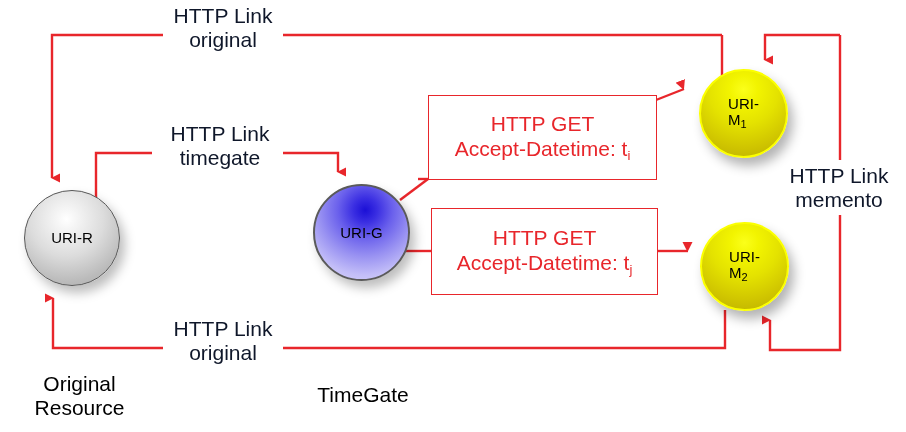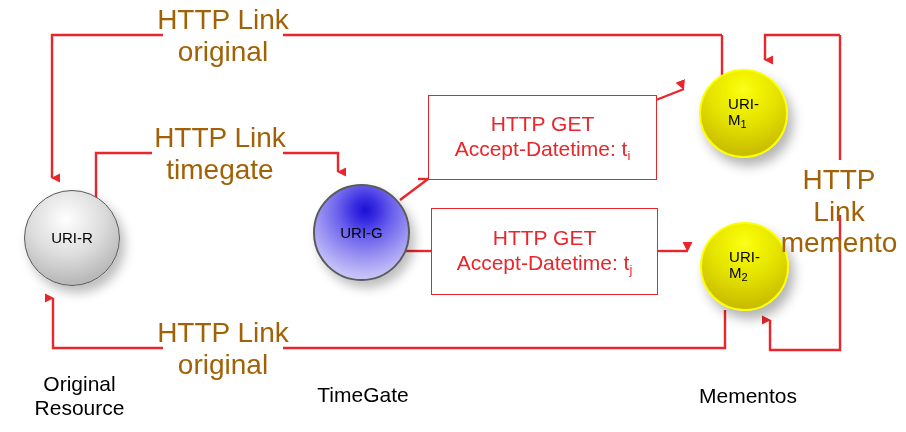--- a/index.html
+++ b/index.html
@@ -80,22 +80,22 @@
     vertical-align: -3px;
   }
   .lbl {
     position: absolute;
     font-family: "Liberation Sans", sans-serif;
     text-align: center;
     white-space: pre-line;
     line-height: 1.13;
   }
   .lbl-red {
-    color: #a16207;
-    font-size: 28px;
+    color: #0f172a;
+    font-size: 21px;
   }
   .lbl-black {
     color: #000000;
     font-size: 21px;
   }
   .boxlabel {
     position: absolute;
     border: 1.8px solid #e8262b;
     background: #ffffff;
     color: #e8262b;
@@ -188,15 +188,14 @@
 
   <div class="boxlabel" style="left:431px; top:208px; width:227px; height:87px;">
     <span class="btext"><span>HTTP GET</span><br><span>Accept-Datetime: t</span><span class="isub">j</span></span>
   </div>
 
   <div class="lbl lbl-black" style="left:12px; top:372px; width:135px;">Original
 Resource</div>
 
   <div class="lbl lbl-black" style="left:300px; top:383px; width:126px;">TimeGate</div>
 
-  <div class="lbl lbl-black" style="left:684px; top:384px; width:128px;">Mementos</div>
 
 </div>
 
 </body></html>

